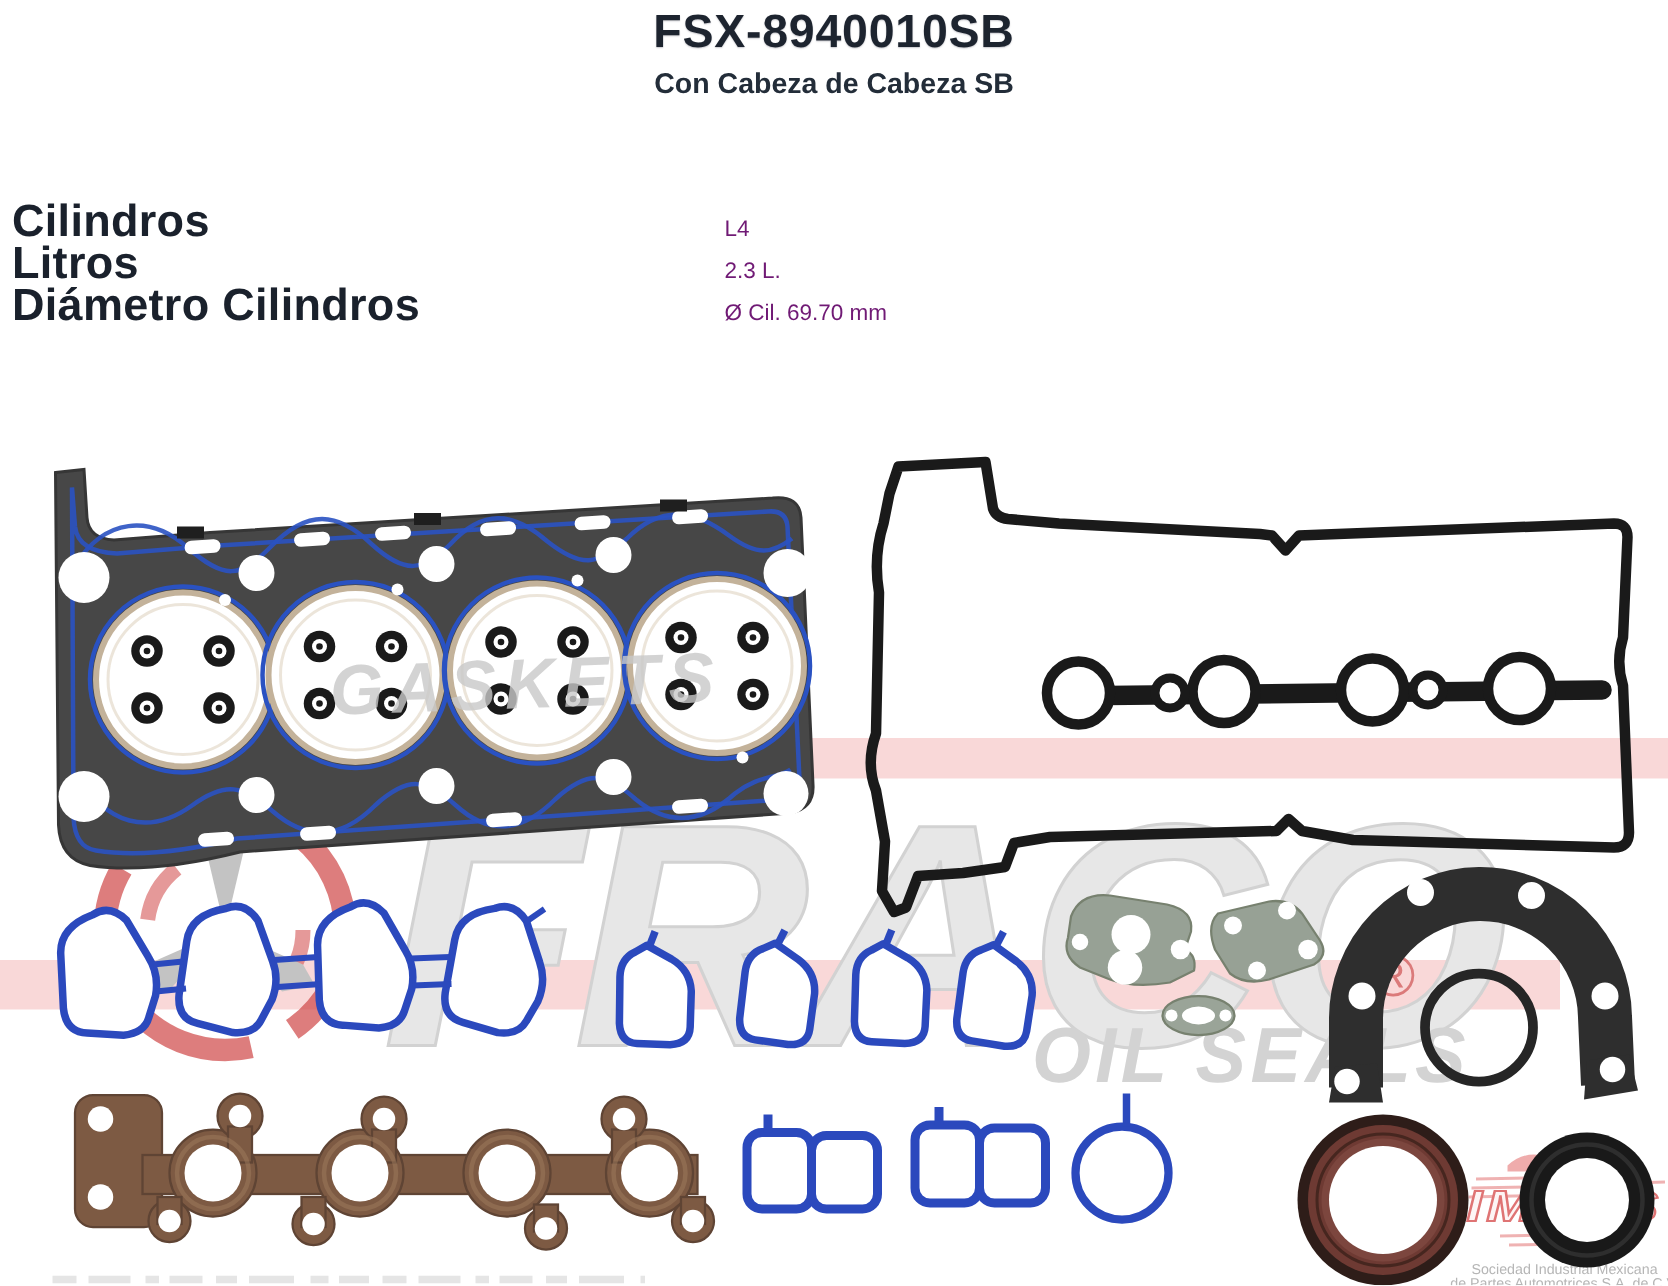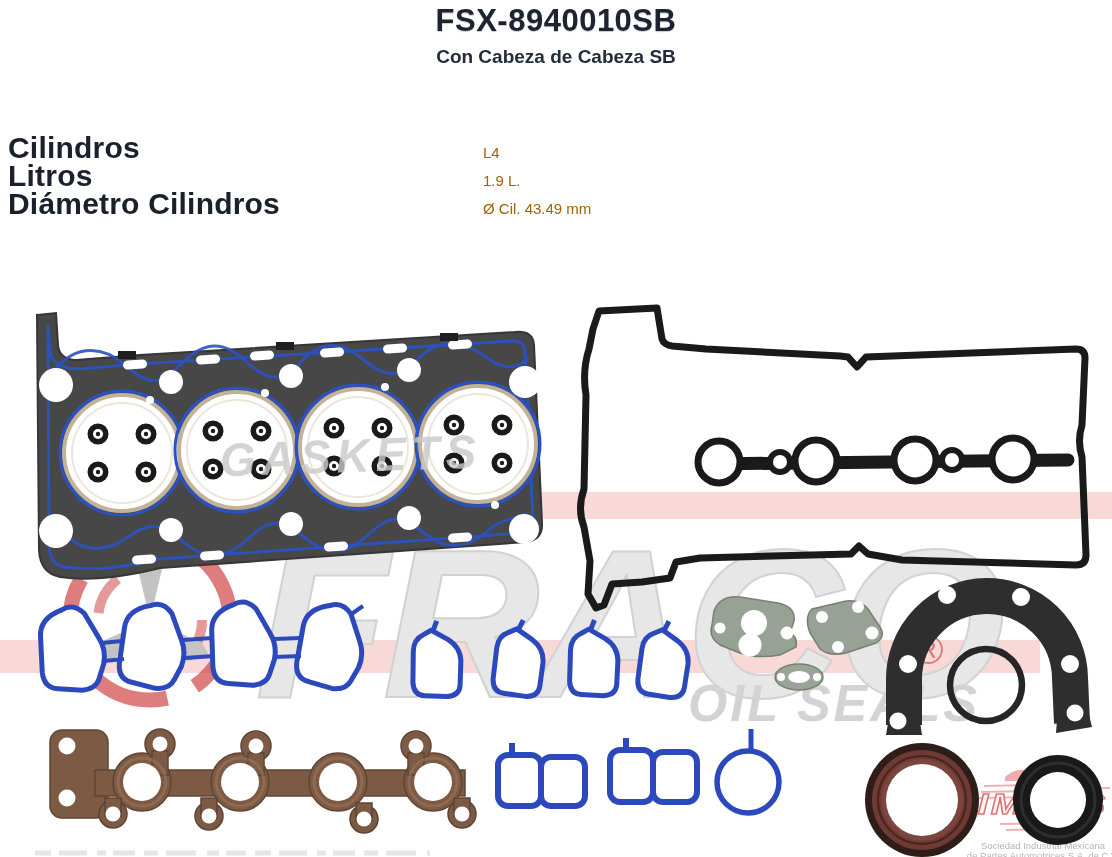--- a/index.html
+++ b/index.html
@@ -6,46 +6,46 @@
   .page{position:relative;width:1112px;height:857px;background:#fff;overflow:hidden;
         font-family:"Liberation Sans",sans-serif;}
   .title{position:absolute;top:3px;left:0;width:100%;text-align:center;
          font-size:31px;font-weight:700;color:#1d242f;letter-spacing:.5px;
          text-shadow:0 1px 1px rgba(40,40,60,.25);}
   .subtitle{position:absolute;top:46px;left:0;width:100%;text-align:center;
             font-size:19px;font-weight:700;color:#232d39;line-height:22px;}
   .specs{position:absolute;top:131px;left:8px;width:1000px;}
   .spec-row{display:flex;align-items:baseline;height:28px;}
   .spec-label{width:475px;font-size:30px;font-weight:700;color:#1a212c;letter-spacing:.2px;}
-  .spec-value{font-size:15px;color:#a16207;}
+  .spec-value{font-size:15px;color:#701a75;}
   .photo{position:absolute;top:265px;left:0;width:1112px;height:592px;}
   svg text{font-family:"Liberation Sans",sans-serif;}
 </style>
 </head>
 <body>
 
 <div class="page">
 
   <div class="title">FSX-8940010SB</div>
   <div class="subtitle">
     <div>Con Cabeza de Cabeza SB</div>
   </div>
 
   <div class="specs">
     <div class="spec-row">
       <div class="spec-label">Cilindros</div>
       <div class="spec-value">L4</div>
     </div>
     <div class="spec-row">
       <div class="spec-label">Litros</div>
-      <div class="spec-value">1.9 L.</div>
+      <div class="spec-value">2.3 L.</div>
     </div>
     <div class="spec-row">
       <div class="spec-label">Diámetro Cilindros</div>
-      <div class="spec-value">Ø Cil. 43.49 mm</div>
+      <div class="spec-value">Ø Cil. 69.70 mm</div>
     </div>
   </div>
 
   <div class="photo">
   <svg width="1112" height="592" viewBox="0 0 1112 592">
 
     <g>
       <rect x="335" y="227" width="777" height="27" fill="#ee9999" opacity="0.38"></rect>
       <rect x="0" y="375" width="1040" height="33" fill="#ee9999" opacity="0.38"></rect>
 

